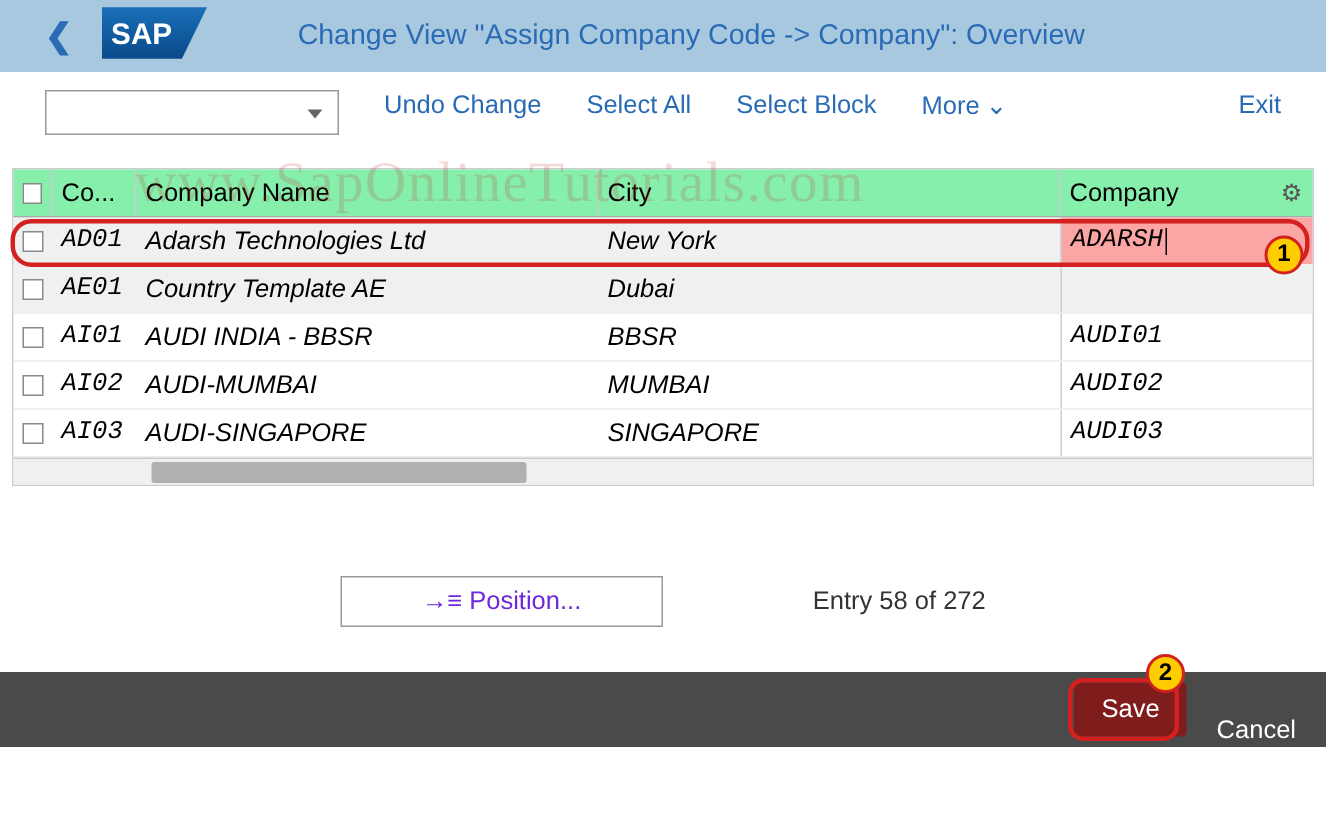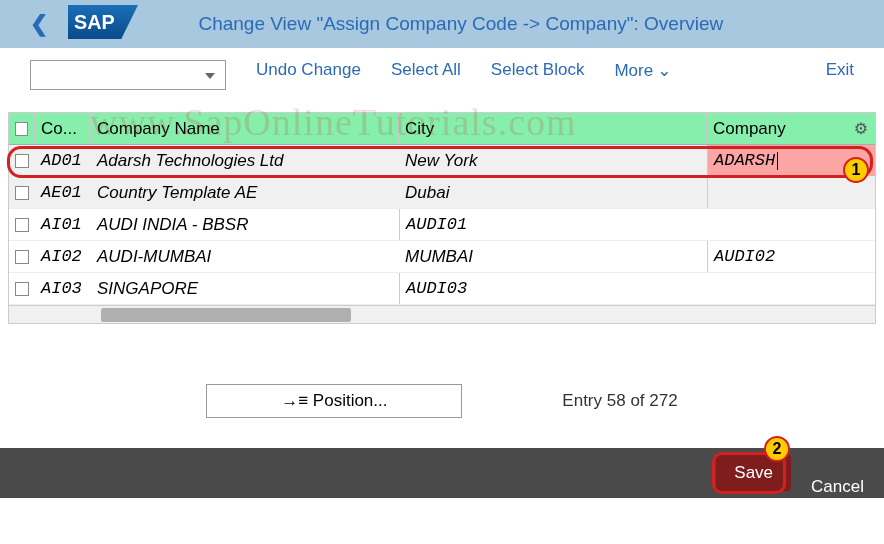--- a/index.html
+++ b/index.html
@@ -34,21 +34,21 @@
 .td-code { width: 56px; font-family: "Courier New", monospace; }
 .td-name { width: 308px; }
 .td-city { width: 308px; }
 .td-company { flex: 1; font-family: "Courier New", monospace; border-left: 1px solid #ccc; }
 .checkbox { width: 14px; height: 14px; border: 1px solid #888; background: #fff; cursor: pointer; }
 .row1-highlight { border: 3px solid #d32020; border-radius: 14px; position: absolute; top: 33px; left: -2px; right: 2px; height: 32px; pointer-events: none; z-index: 3; }
 .callout { position: absolute; width: 26px; height: 26px; border-radius: 50%; background: #ffcc00; border: 2px solid #d32020; display: flex; align-items: center; justify-content: center; font-weight: bold; font-size: 16px; color: #000; z-index: 10; pointer-events: none; }
 .table-footer { background: #f0f0f0; height: 18px; border-top: 1px solid #ccc; position: relative; }
 .hscroll-thumb { position: absolute; left: 92px; width: 250px; height: 14px; top: 2px; background: #b0b0b0; border-radius: 2px; }
 .position-row { display: flex; align-items: center; justify-content: center; gap: 100px; margin-top: 60px; padding: 0 30px; }
-.position-btn { border: 1px solid #999; background: #fff; padding: 6px 40px; font-size: 17px; color: #000000; cursor: pointer; width: 256px; }
+.position-btn { border: 1px solid #999; background: #fff; padding: 6px 40px; font-size: 17px; color: #6d28d9; cursor: pointer; width: 215px; }
 .entry-text { font-size: 17px; color: #333; }
 .bottom-bar { background: #4a4a4a; height: 50px; margin-top: 30px; display: flex; align-items: center; justify-content: flex-end; padding: 0 20px; gap: 20px; position: relative; }
 .save-btn { background: #7f1d1d; color: #fff; border: none; padding: 8px 18px; font-size: 17px; cursor: pointer; border-radius: 3px; }
 .save-highlight { border: 3px solid #d32020; border-radius: 10px; position: absolute; right: 98px; top: 4px; width: 74px; height: 42px; pointer-events: none; }
 .cancel-btn { color: #fff; font-size: 17px; cursor: pointer; margin-top: 28px; }
 .cursor-caret { display: inline-block; width: 1px; height: 18px; background: #000; margin-left: 2px; vertical-align: middle; }
 </style>
 </head>
 <body>
 
@@ -114,36 +114,38 @@
     <div class="td td-name">Country Template AE</div>
     <div class="td td-city">Dubai</div>
     <div class="td td-company"></div>
   </div>
   <div class="tr">
     <div class="td td-check">
         <span class="checkbox"></span>
       </div>
     <div class="td td-code">AI01</div>
     <div class="td td-name">AUDI INDIA - BBSR</div>
+    <div class="td td-city">BBSR</div>
     <div class="td td-company">AUDI01</div>
   </div>
   <div class="tr">
     <div class="td td-check">
         <span class="checkbox"></span>
       </div>
     <div class="td td-code">AI02</div>
     <div class="td td-name">AUDI-MUMBAI</div>
     <div class="td td-city">MUMBAI</div>
     <div class="td td-company">AUDI02</div>
   </div>
   <div class="tr">
     <div class="td td-check">
         <span class="checkbox"></span>
       </div>
     <div class="td td-code">AI03</div>
+    <div class="td td-name">AUDI-SINGAPORE</div>
     <div class="td td-city">SINGAPORE</div>
     <div class="td td-company">AUDI03</div>
   </div>
 
   <div class="table-footer">
     <div class="hscroll-thumb"></div>
   </div>
 </div>
 
 <div class="position-row">

